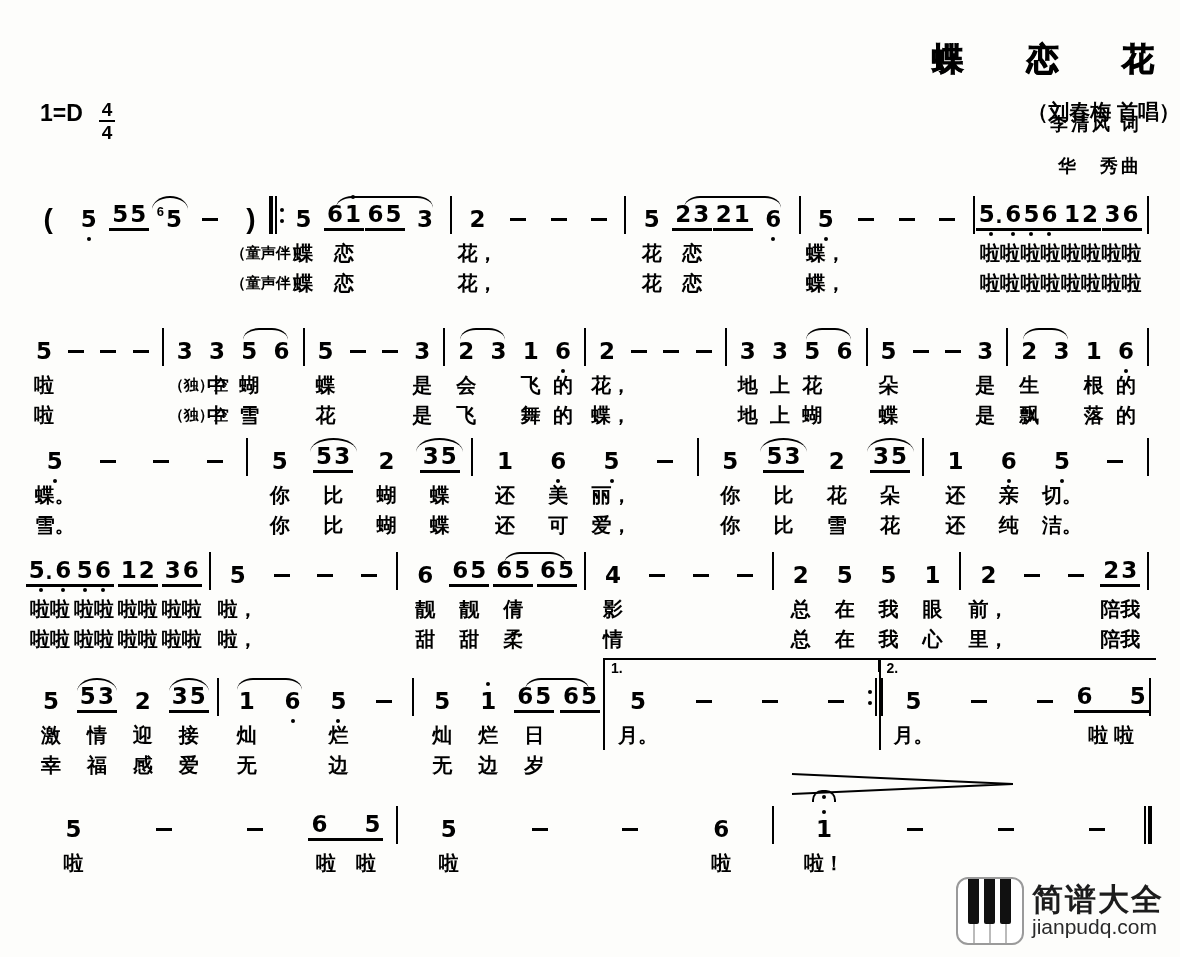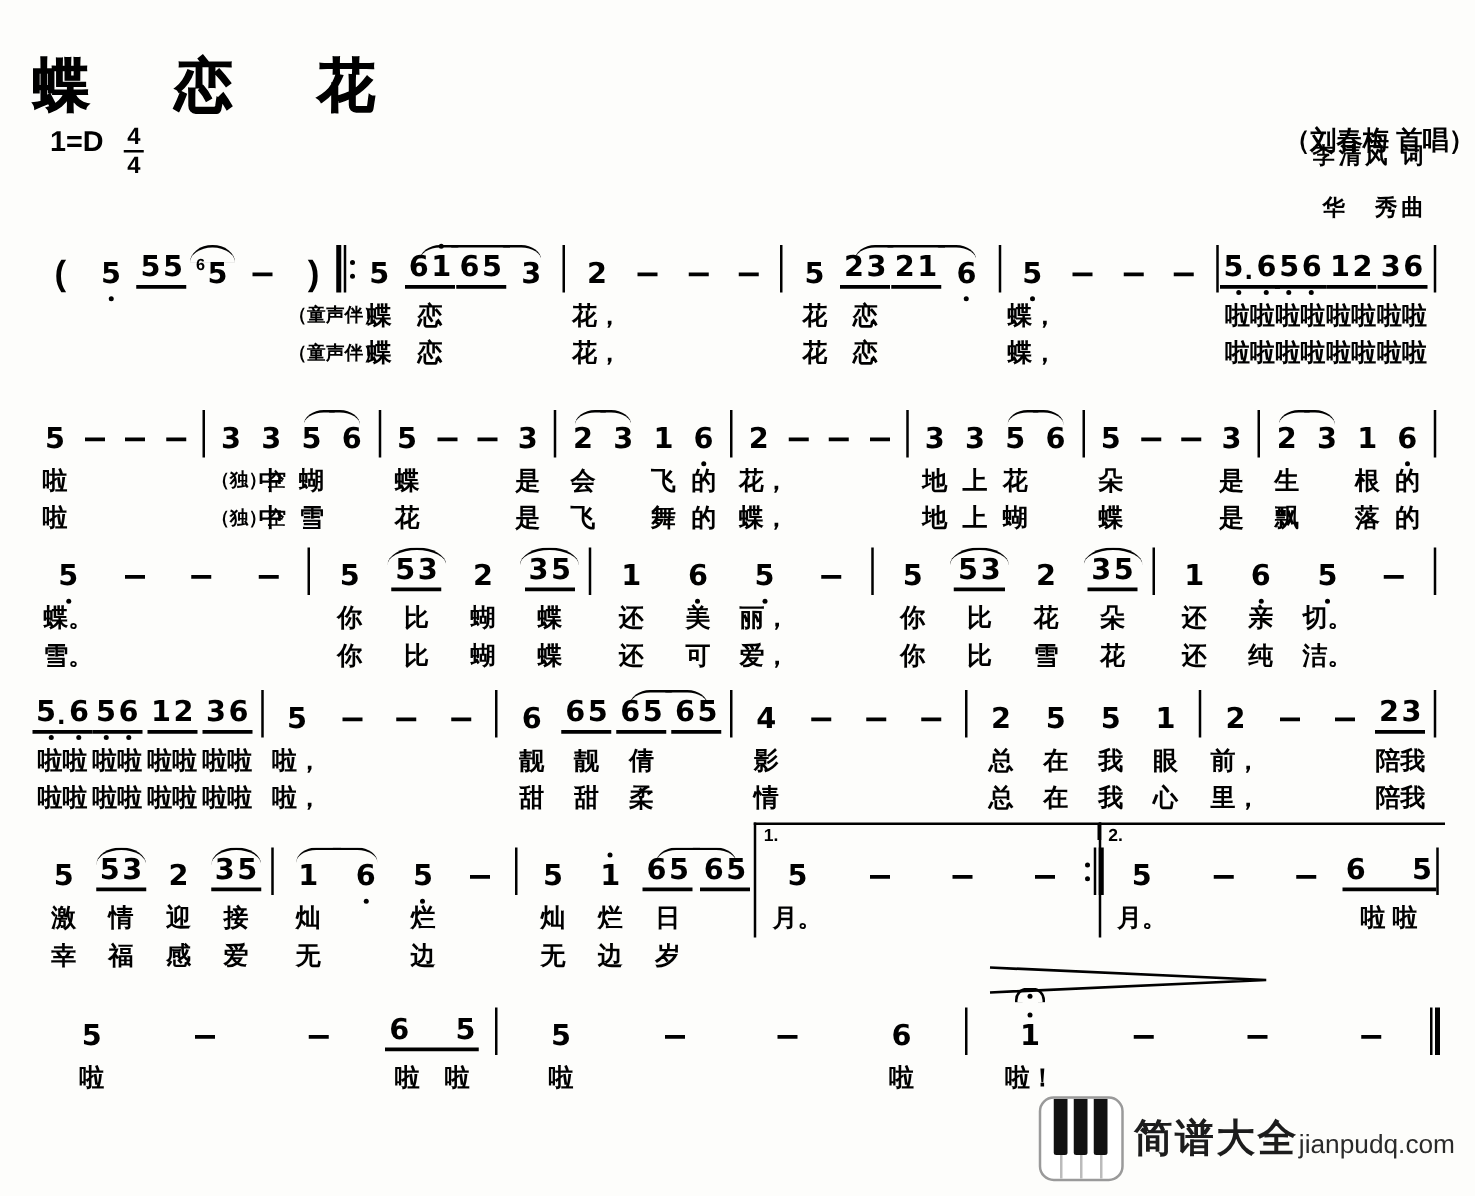--- a/index.html
+++ b/index.html
@@ -1,22 +1,22 @@
 <!DOCTYPE html>
 <html><head>
 <meta charset="utf-8">
 <style>
   html,body{margin:0;padding:0;}
   body{width:1180px;height:957px;background:#fdfdfb;color:#000;
        font-family:"Liberation Sans",sans-serif;position:relative;overflow:hidden;}
   .sheet{position:absolute;inset:0;}
 
   
-  .title{position:absolute;top:38px;left:0;width:100%;text-align:left;
-         font-size:46px;font-weight:900;letter-spacing:26px;text-indent:26px;
+  .title{position:absolute;top:38px;left:0;width:100%;text-align:right;
+         font-size:32px;font-weight:900;letter-spacing:26px;text-indent:26px;
          font-family:"DejaVu Sans",sans-serif;-webkit-text-stroke:1px #000;}
   .subtitle{position:absolute;top:98px;left:0;width:100%;text-align:right;
             font-size:21px;font-weight:700;}
   .keymeter{position:absolute;left:40px;top:100px;display:flex;
             font-size:23px;font-weight:700;}
   .frac{display:inline-flex;flex-direction:column;align-items:center;margin-left:16px;
         font-size:19px;line-height:1.0;font-weight:700;}
   .frac .top{border-bottom:2px solid #000;padding:0 3px 1px;}
   .frac .bot{padding-top:1px;}
   .tempo{position:absolute;left:40px;top:150px;font-size:18px;font-weight:700;letter-spacing:2px;}
@@ -79,21 +79,21 @@
   .vlabel{position:absolute;top:1px;left:6px;font-size:14px;font-weight:700;line-height:14px;}
 
   .hairpin{position:absolute;top:-28px;left:762px;width:225px;height:24px;}
 
   
   .wm{position:absolute;right:16px;bottom:12px;display:flex;align-items:center;gap:8px;}
   .piano{width:64px;height:64px;border:2px solid #9a9a9a;border-radius:12px;
          background:#fff;position:relative;overflow:hidden;}
   .piano .wl{position:absolute;top:0;bottom:0;width:1.5px;background:#bbb;}
   .piano .bk{position:absolute;top:0;height:70%;width:11px;background:#111;border-radius:0 0 2px 2px;}
-  .wmtext{display:flex;flex-direction:row;align-items:flex-end;line-height:1.05;}
+  .wmtext{display:flex;flex-direction:column;align-items:flex-start;line-height:1.05;}
   .wmname{font-size:31px;font-weight:700;color:#1c1c1c;letter-spacing:2px;}
   .wmurl{font-size:21px;color:#2a2a2a;font-weight:400;}
 </style>
 </head>
 <body>
 
 <div class="sheet">
 
   <div class="title">蝶 恋 花</div>
   <div class="subtitle">（刘春梅 首唱）</div>

